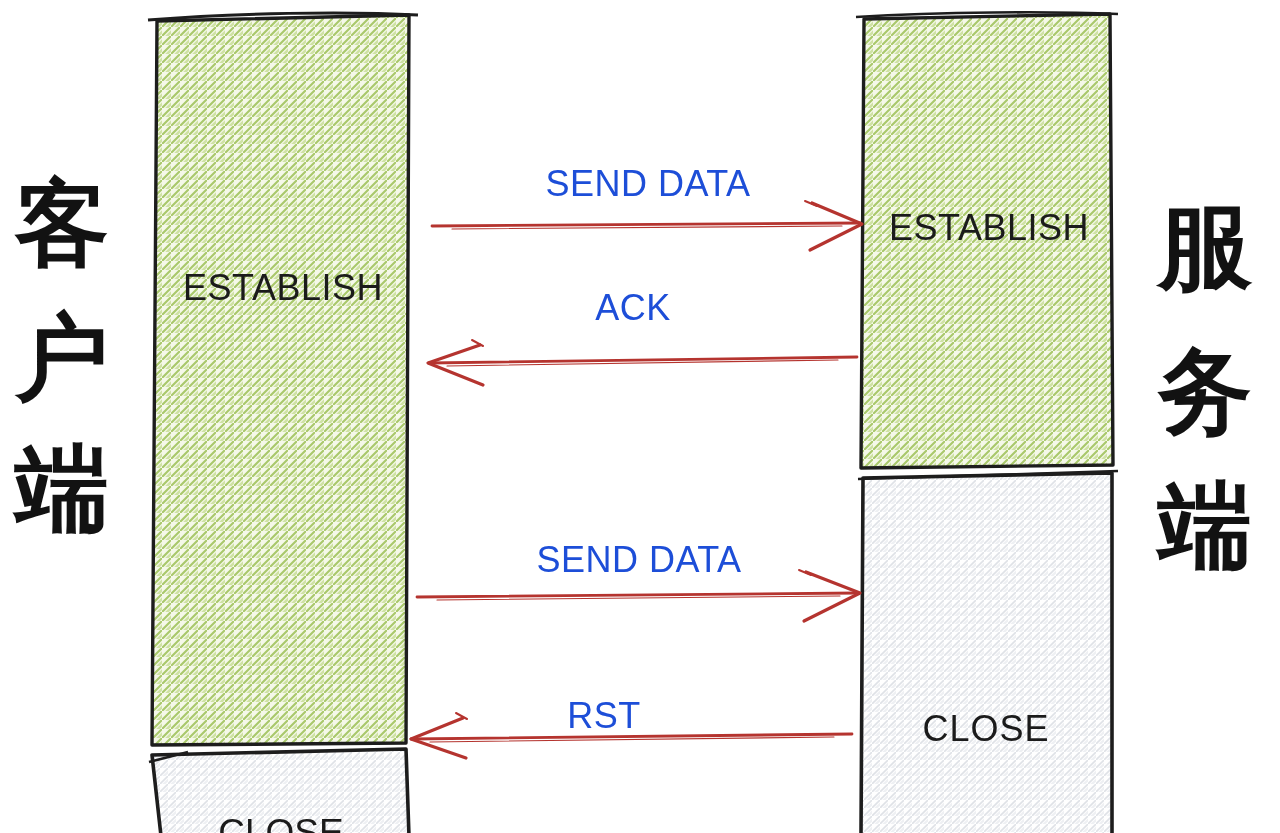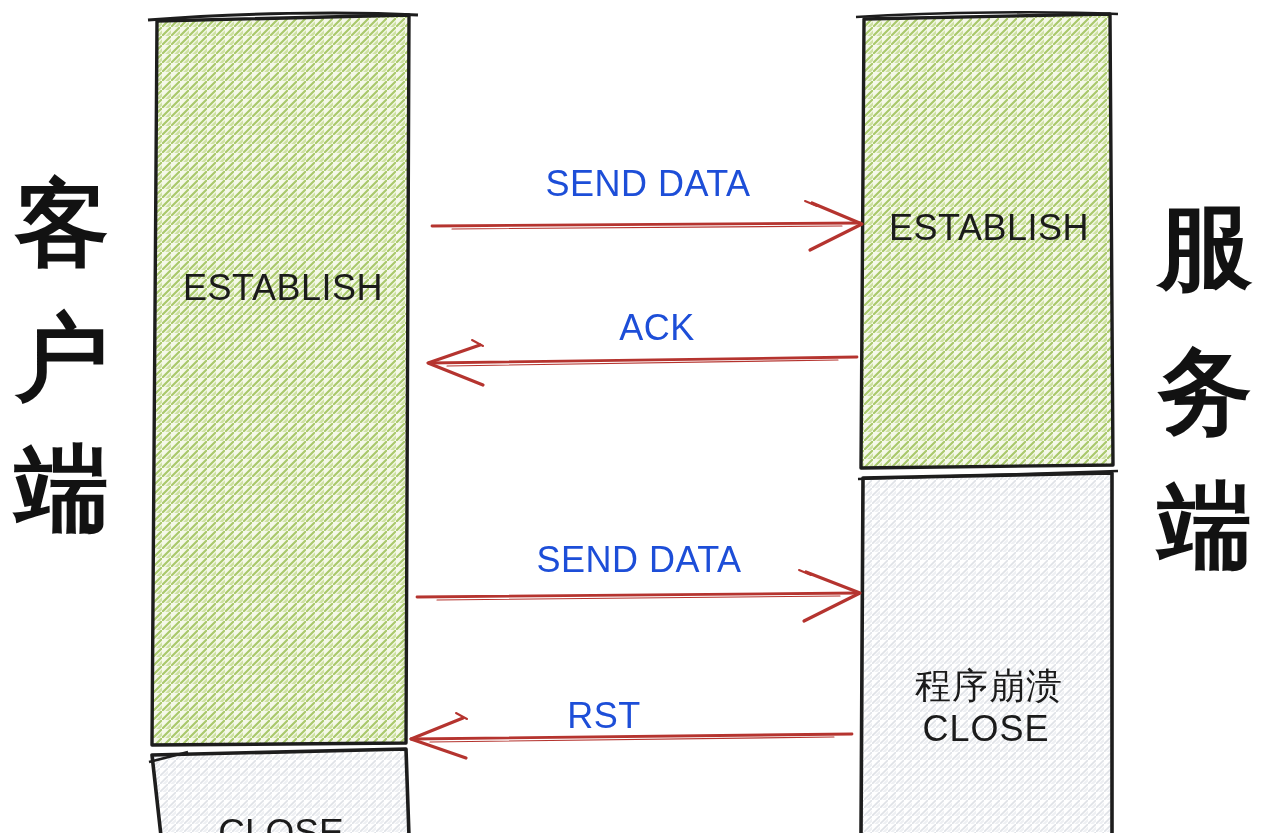--- a/index.html
+++ b/index.html
@@ -141,27 +141,26 @@
   <div>
     <div class="actor-char" style="left:1205px; top:200px;">服</div>
     <div class="actor-char" style="left:1205px; top:345px;">务</div>
     <div class="actor-char" style="left:1205px; top:479px;">端</div>
   </div>
 
   <div class="txt state-label" style="left:283px; top:288px;">ESTABLISH</div>
 
   <div class="txt state-label" style="left:989px; top:228px;">ESTABLISH</div>
 
-  <div class="txt crash-label" style="left:989px; top:686px;">程序崩溃</div>
 
   <div class="txt crash-label" style="left:986px; top:729px;">CLOSE</div>
 
   <div class="close-cut" style="left:281px; top:814px;">CLOSE</div>
 
   <div class="txt msg-label" style="left:648px; top:184px;">SEND DATA</div>
 
-  <div class="txt msg-label" style="left:633px; top:328px;margin-left:24px;">ACK</div>
+  <div class="txt msg-label" style="left:633px; top:308px;">ACK</div>
 
   <div class="txt msg-label" style="left:639px; top:560px;">SEND DATA</div>
 
   <div class="txt msg-label" style="left:604px; top:716px;text-align:center;">RST</div>
 
 </div>
 
 </body></html>

